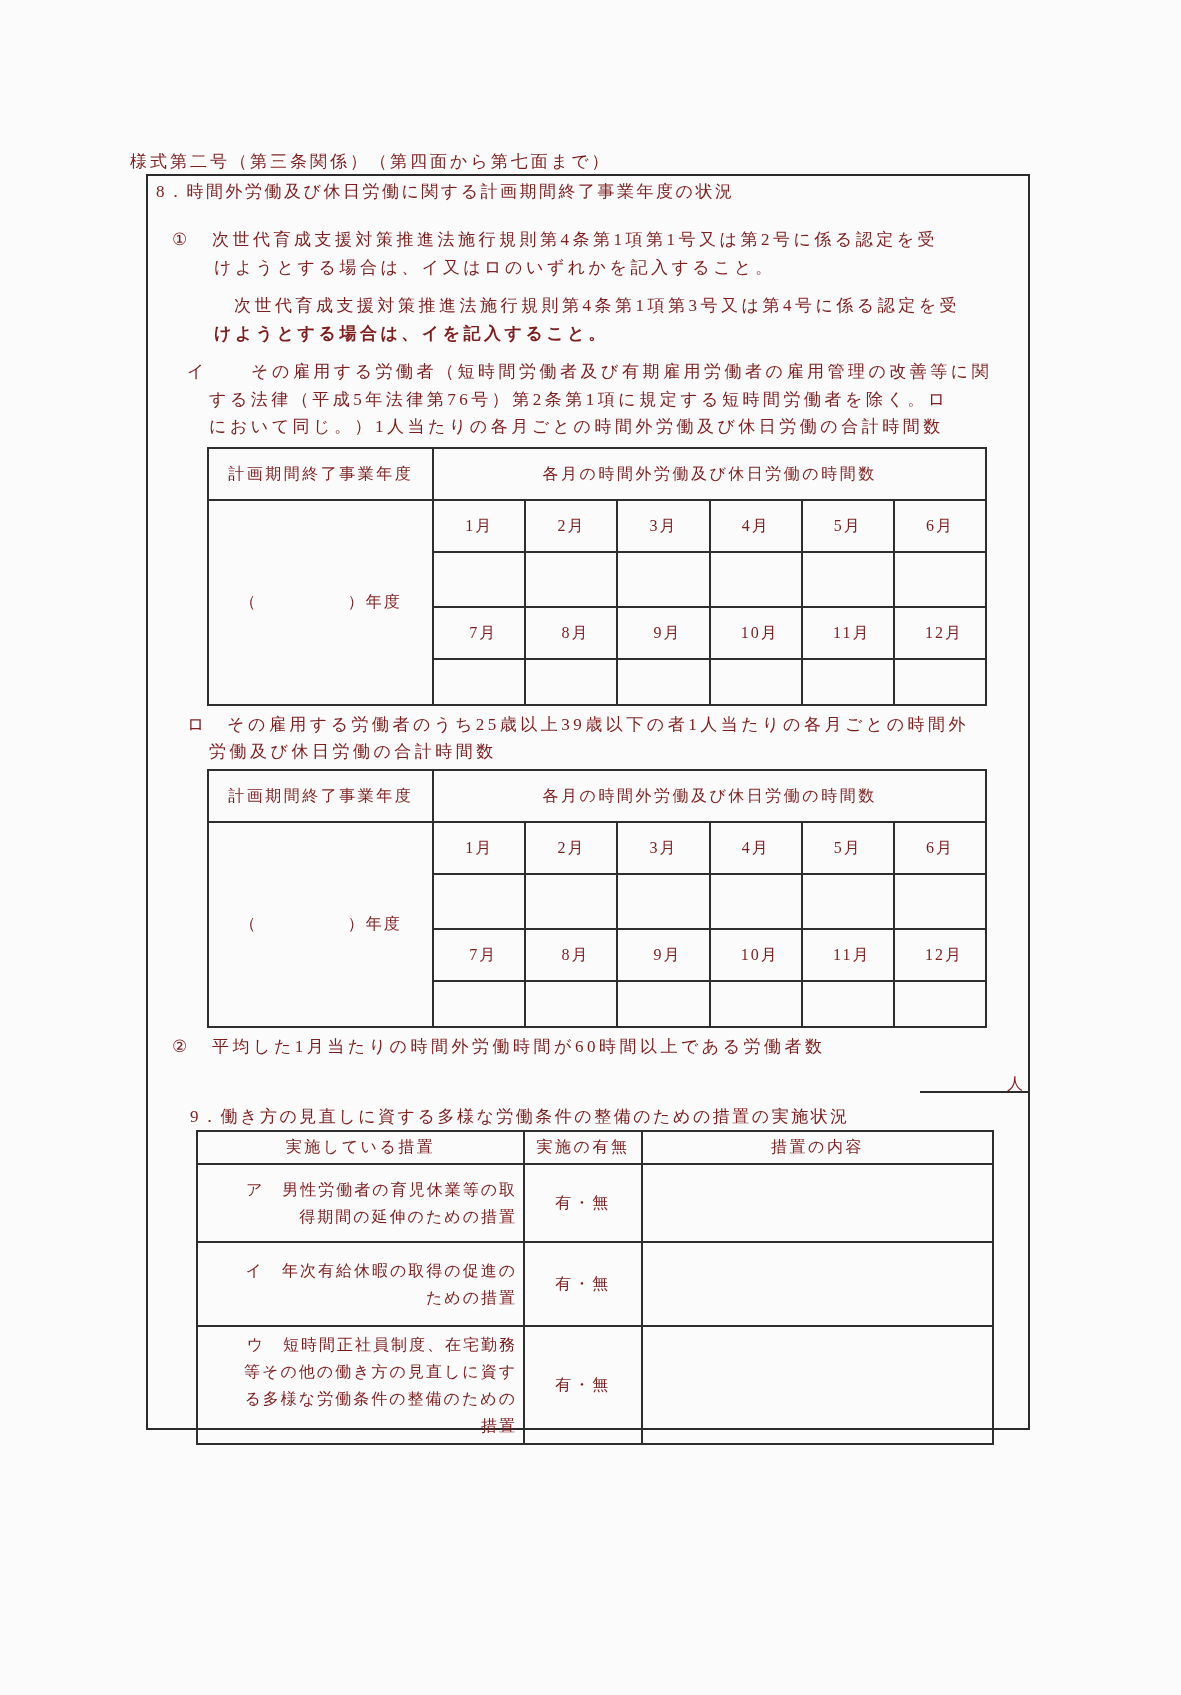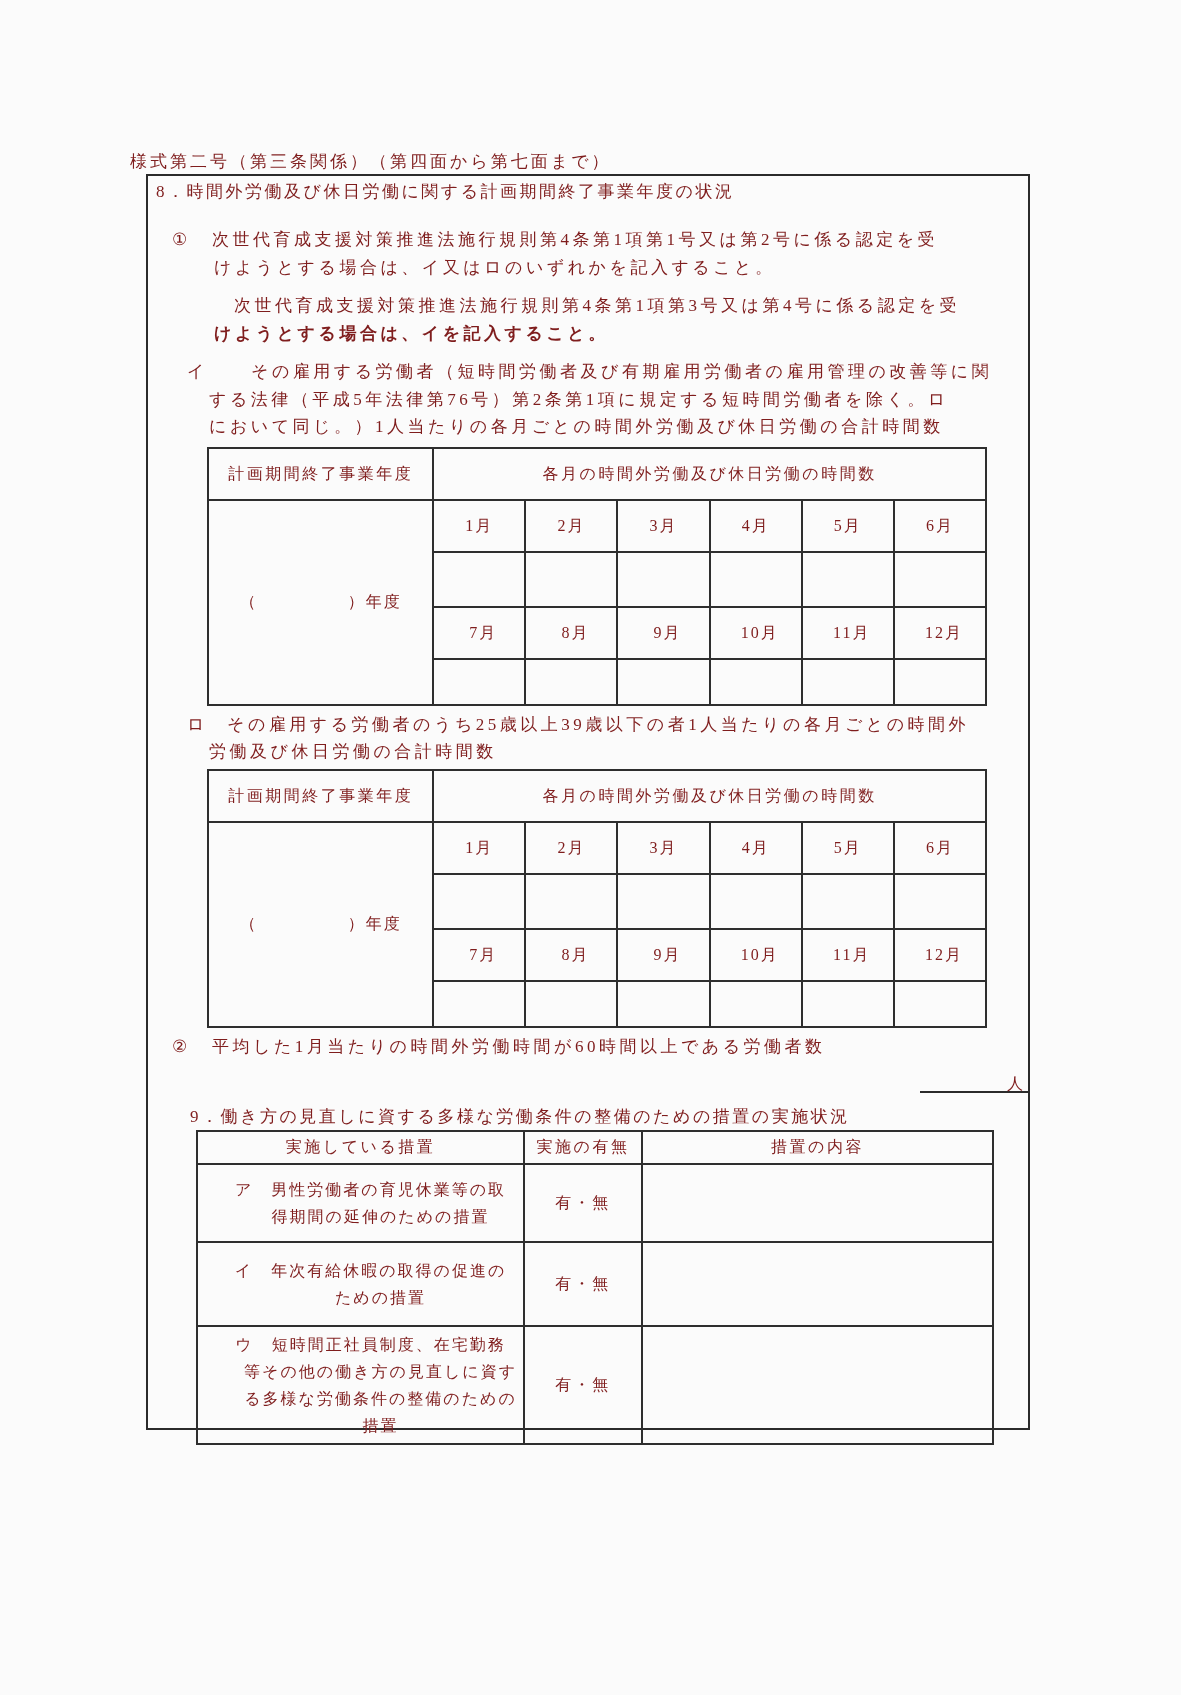--- a/index.html
+++ b/index.html
@@ -31,21 +31,21 @@
   .year-cell{letter-spacing:2px;}
   
   .mt{width:796px;left:48px;top:954px;}
   .mt .cA{width:327px;}
   .mt .cB{width:118px;}
   .mt .cC{width:351px;}
   .mt .r0 td{height:33px;}
   .mt .r1 td{height:78px;}
   .mt .r2 td{height:84px;}
   .mt .r3 td{height:113px;}
-  .measure{text-align:center;padding:4px 6px 4px 26px;}
+  .measure{text-align:right;padding:4px 6px 4px 26px;}
   .mline{font-size:16px;letter-spacing:2px;line-height:27px;white-space:nowrap;}
   .mlabel{margin-right:18px;}
   .cont{padding-left:20px;}
   .unit-field{
     position:absolute;left:772px;top:899px;width:110px;height:18px;
     border-bottom:2px solid #2b2b2b;text-align:right;
     font-size:16px;letter-spacing:1px;line-height:18px;padding-right:6px;box-sizing:border-box;
   }
 </style>
 </head>

